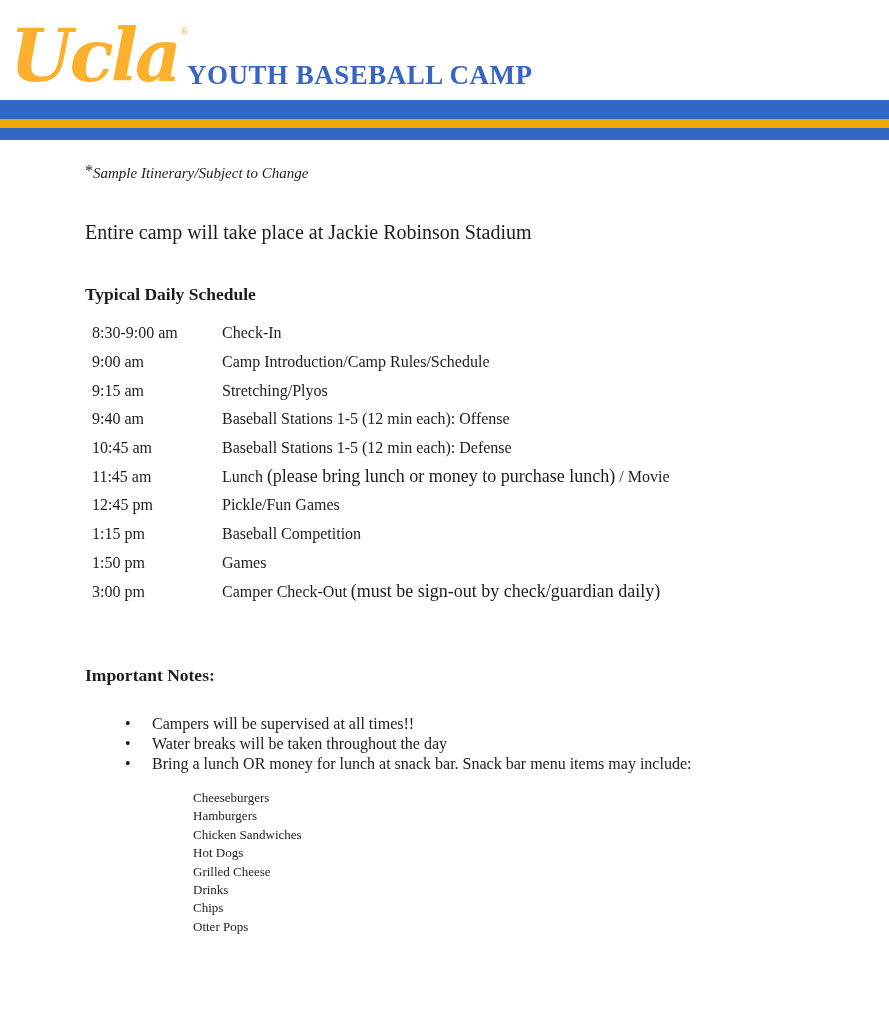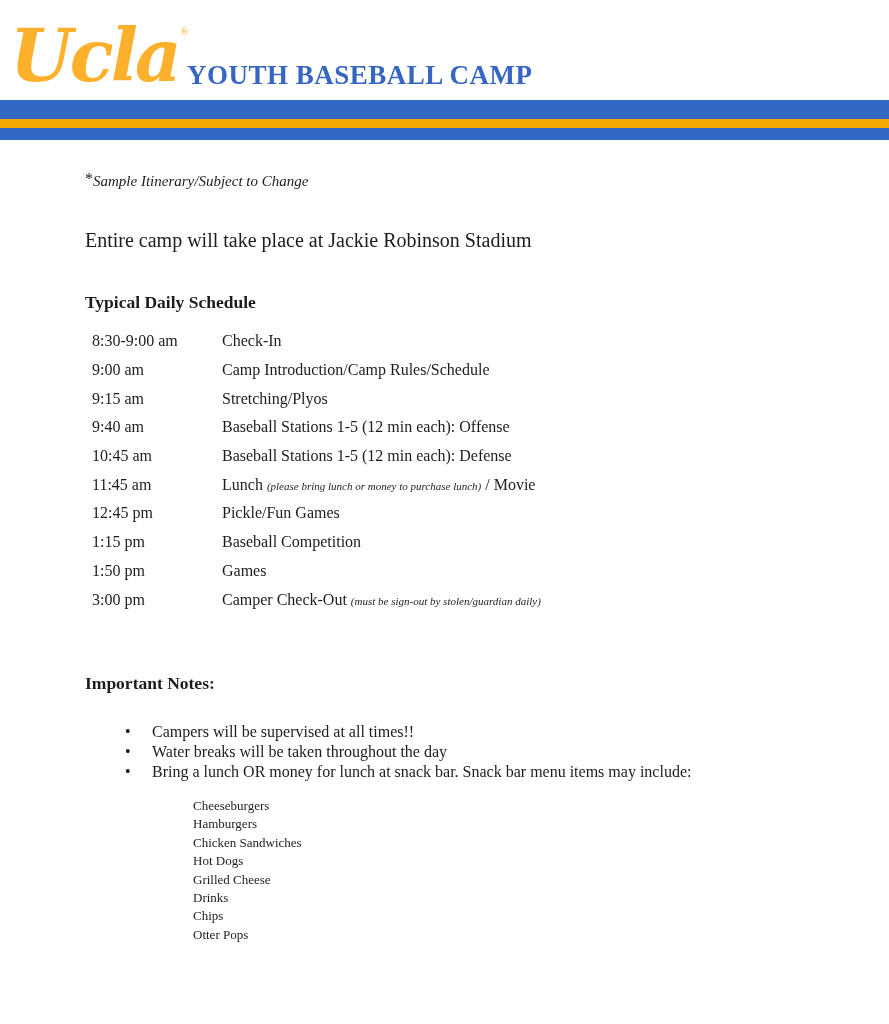--- a/index.html
+++ b/index.html
@@ -58,21 +58,21 @@
   .stripe-blue-1 { height: 19px; background: var(--stripe-blue, #3168c5); }
   .stripe-gold   { height: 9px;  background: var(--stripe-gold, #f2a702); }
   .stripe-blue-2 { height: 12px; background: var(--stripe-blue, #3168c5); }
 
   
   .content {
     margin-left: 85px;
     margin-right: 55px;
   }
   .sample-note {
-    margin-top: 30px;
+    margin-top: 22px;
     font-size: 15px;
     font-style: italic;
   }
   .sample-note .asterisk {
     font-style: normal;
     font-size: 16px;
     vertical-align: 2px;
   }
   .location-line {
     margin-top: 39px;
@@ -91,21 +91,21 @@
     display: flex;
     height: 28.7px;
     align-items: center;
     font-size: 16px;
   }
   .sched-time {
     width: 130px;
     flex: 0 0 130px;
   }
   .sched-activity { flex: 1; }
-  .small-note { font-size: 11px; font-style: italic; }
+  .small-note { font-size: 18px; }
 
   .notes-heading {
     margin-top: 59px;
     font-size: 17.5px;
     font-weight: bold;
   }
   .bullet-list {
     margin: 28px 0 0 0;
     padding: 0;
     list-style: none;
@@ -191,21 +191,21 @@
       <div class="sched-row">
         <span class="sched-time">1:15 pm</span>
         <span class="sched-activity"><span>Baseball Competition</span></span>
       </div>
       <div class="sched-row">
         <span class="sched-time">1:50 pm</span>
         <span class="sched-activity"><span>Games</span></span>
       </div>
       <div class="sched-row">
         <span class="sched-time">3:00 pm</span>
-        <span class="sched-activity"><span>Camper Check-Out </span><span class="small-note">(must be sign-out by stolen/guardian daily)</span></span>
+        <span class="sched-activity"><span>Camper Check-Out </span><span class="small-note">(must be sign-out by check/guardian daily)</span></span>
       </div>
     </div>
 
   <div class="notes-heading">Important Notes:</div>
 
   <ul class="bullet-list" id="notes-bullets">
       <li>Campers will be supervised at all times!!</li>
       <li>Water breaks will be taken throughout the day</li>
       <li>Bring a lunch OR money for lunch at snack bar. Snack bar menu items may include:</li>
     </ul>

